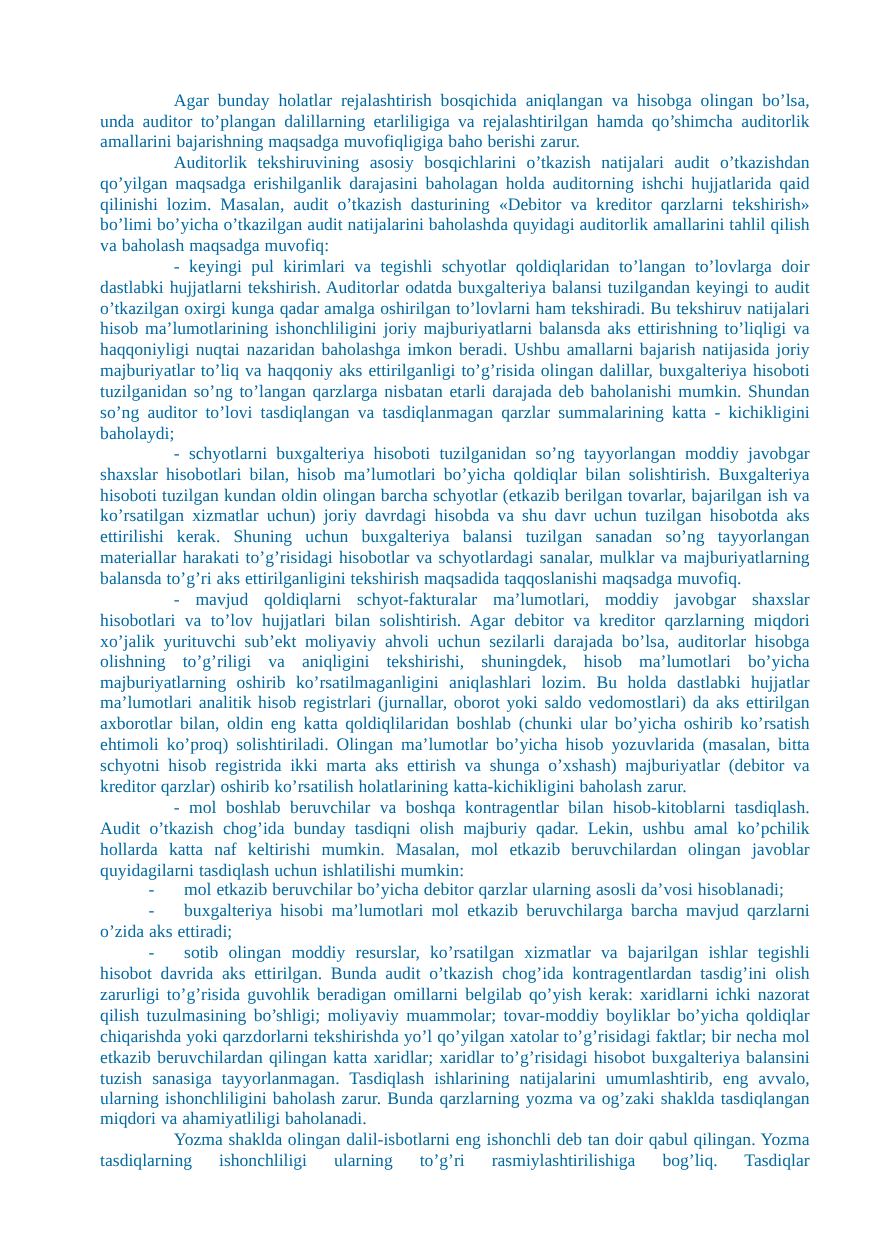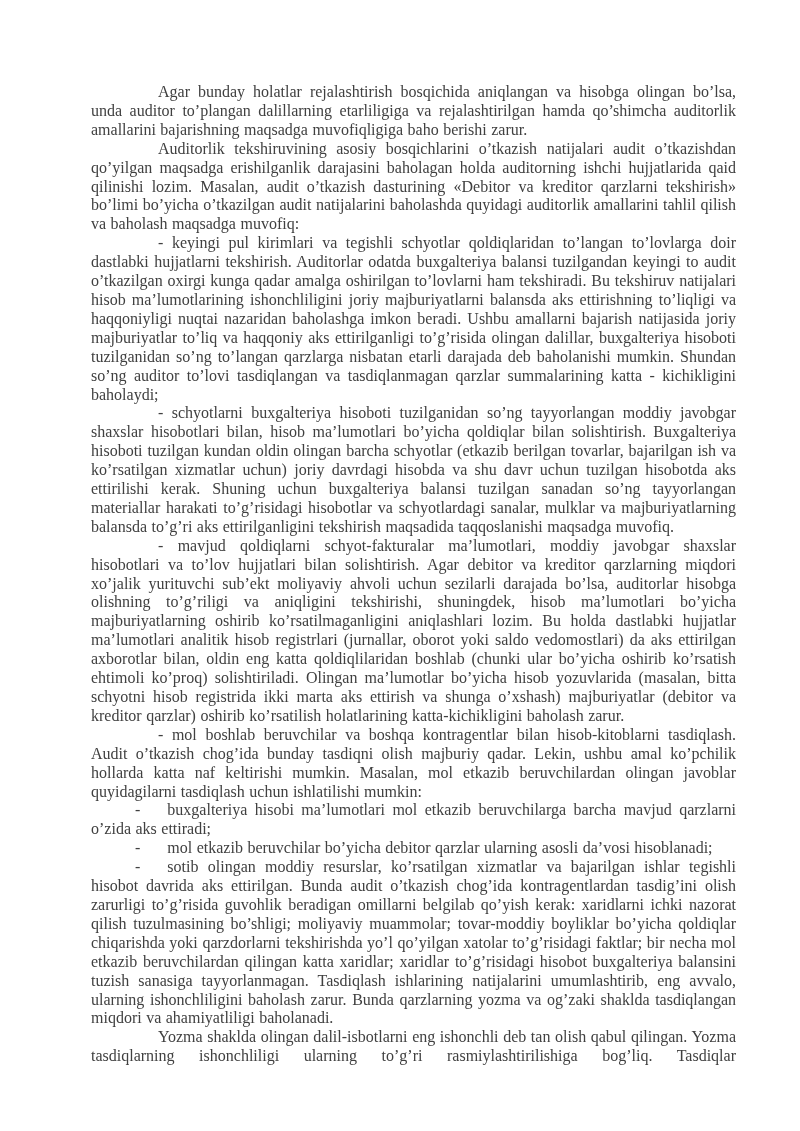--- a/index.html
+++ b/index.html
@@ -7,21 +7,21 @@
     padding: 0;
     background: #ffffff;
   }
   .page {
     position: relative;
     width: 800px;
     height: 1131px;
     background: #ffffff;
     overflow: hidden;
     font-family: "Liberation Serif", "DejaVu Serif", serif;
-    color: #404040;
+    color: #0369a1;
   }
   .textblock {
     position: absolute;
     left: 91px;
     top: 83px;
     width: 645px;
   }
   .textblock p {
     margin: 0;
     padding: 0;
@@ -40,18 +40,18 @@
 <body>
 
 <div class="page">
   <div class="textblock" id="doc-body">
       <p class="indent"><span>Agar bunday holatlar rejalashtirish bosqichida aniqlangan va hisobga olingan bo’lsa, unda auditor to’plangan dalillarning etarliligiga va rejalashtirilgan hamda qo’shimcha auditorlik amallarini bajarishning maqsadga muvofiqligiga baho berishi zarur.</span></p>
       <p class="indent"><span>Auditorlik tekshiruvining asosiy bosqichlarini o’tkazish natijalari audit o’tkazishdan qo’yilgan maqsadga erishilganlik darajasini baholagan holda auditorning ishchi hujjatlarida qaid qilinishi lozim. Masalan, audit o’tkazish dasturining «Debitor va kreditor qarzlarni tekshirish» bo’limi bo’yicha o’tkazilgan audit natijalarini baholashda quyidagi auditorlik amallarini tahlil qilish va baholash maqsadga muvofiq:</span></p>
       <p class="indent"><span class="it">- keyingi pul kirimlari va tegishli schyotlar qoldiqlaridan to’langan to’lovlarga doir dastlabki hujjatlarni tekshirish.</span><span> Auditorlar odatda buxgalteriya balansi tuzilgandan keyingi to audit o’tkazilgan oxirgi kunga qadar amalga oshirilgan to’lovlarni ham tekshiradi. Bu tekshiruv natijalari hisob ma’lumotlarining ishonchliligini joriy majburiyatlarni balansda aks ettirishning to’liqligi va haqqoniyligi nuqtai nazaridan baholashga imkon beradi. Ushbu amallarni bajarish natijasida joriy majburiyatlar to’liq va haqqoniy aks ettirilganligi to’g’risida olingan dalillar, buxgalteriya hisoboti tuzilganidan so’ng to’langan qarzlarga nisbatan etarli darajada deb baholanishi mumkin. Shundan so’ng auditor to’lovi tasdiqlangan va tasdiqlanmagan qarzlar summalarining katta - kichikligini baholaydi;</span></p>
       <p class="indent"><span class="it">- schyotlarni buxgalteriya hisoboti tuzilganidan so’ng tayyorlangan moddiy javobgar shaxslar hisobotlari bilan, hisob ma’lumotlari bo’yicha qoldiqlar bilan solishtirish.</span><span> Buxgalteriya hisoboti tuzilgan kundan oldin olingan barcha schyotlar (etkazib berilgan tovarlar, bajarilgan ish va ko’rsatilgan xizmatlar uchun) joriy davrdagi hisobda va shu davr uchun tuzilgan hisobotda aks ettirilishi kerak. Shuning uchun buxgalteriya balansi tuzilgan sanadan so’ng tayyorlangan materiallar harakati to’g’risidagi hisobotlar va schyotlardagi sanalar, mulklar va majburiyatlarning balansda to’g’ri aks ettirilganligini tekshirish maqsadida taqqoslanishi maqsadga muvofiq.</span></p>
       <p class="indent"><span class="it">- mavjud qoldiqlarni schyot-fakturalar ma’lumotlari, moddiy javobgar shaxslar hisobotlari va to’lov hujjatlari bilan solishtirish.</span><span> Agar debitor va kreditor qarzlarning miqdori xo’jalik yurituvchi sub’ekt moliyaviy ahvoli uchun sezilarli darajada bo’lsa, auditorlar hisobga olishning to’g’riligi va aniqligini tekshirishi, shuningdek, hisob ma’lumotlari bo’yicha majburiyatlarning oshirib ko’rsatilmaganligini aniqlashlari lozim. Bu holda dastlabki hujjatlar ma’lumotlari analitik hisob registrlari (jurnallar, oborot yoki saldo vedomostlari) da aks ettirilgan axborotlar bilan, oldin eng katta qoldiqlilaridan boshlab (chunki ular bo’yicha oshirib ko’rsatish ehtimoli ko’proq) solishtiriladi. Olingan ma’lumotlar bo’yicha hisob yozuvlarida (masalan, bitta schyotni hisob registrida ikki marta aks ettirish va shunga o’xshash) majburiyatlar (debitor va kreditor qarzlar) oshirib ko’rsatilish holatlarining katta-kichikligini baholash zarur.</span></p>
       <p class="indent"><span class="it">- mol boshlab beruvchilar va boshqa kontragentlar bilan hisob-kitoblarni tasdiqlash.</span><span> Audit o’tkazish chog’ida bunday tasdiqni olish majburiy qadar. Lekin, ushbu amal ko’pchilik hollarda katta naf keltirishi mumkin. Masalan, mol etkazib beruvchilardan olingan javoblar quyidagilarni tasdiqlash uchun ishlatilishi mumkin:</span></p>
+      <p class="dash-item"><span>-</span><span class="dash-gap"></span><span>mol etkazib beruvchilar bo’yicha debitor qarzlar ularning asosli da’vosi hisoblanadi;</span></p>
       <p class="dash-item"><span>-</span><span class="dash-gap"></span><span>buxgalteriya hisobi ma’lumotlari mol etkazib beruvchilarga barcha mavjud qarzlarni o’zida aks ettiradi;</span></p>
-      <p class="dash-item"><span>-</span><span class="dash-gap"></span><span>mol etkazib beruvchilar bo’yicha debitor qarzlar ularning asosli da’vosi hisoblanadi;</span></p>
       <p class="dash-item"><span>-</span><span class="dash-gap"></span><span>sotib olingan moddiy resurslar, ko’rsatilgan xizmatlar va bajarilgan ishlar tegishli hisobot davrida aks ettirilgan. Bunda audit o’tkazish chog’ida kontragentlardan tasdig’ini olish zarurligi to’g’risida guvohlik beradigan omillarni belgilab qo’yish kerak: xaridlarni ichki nazorat qilish tuzulmasining bo’shligi; moliyaviy muammolar; tovar-moddiy boyliklar bo’yicha qoldiqlar chiqarishda yoki qarzdorlarni tekshirishda yo’l qo’yilgan xatolar to’g’risidagi faktlar; bir necha mol etkazib beruvchilardan qilingan katta xaridlar; xaridlar to’g’risidagi hisobot buxgalteriya balansini tuzish sanasiga tayyorlanmagan. Tasdiqlash ishlarining natijalarini umumlashtirib, eng avvalo, ularning ishonchliligini baholash zarur. Bunda qarzlarning yozma va og’zaki shaklda tasdiqlangan miqdori va ahamiyatliligi baholanadi.</span></p>
-      <p class="indent justify-last"><span>Yozma shaklda olingan dalil-isbotlarni eng ishonchli deb tan olish qabul qilingan. Yozma tasdiqlarning ishonchliligi ularning to’g’ri rasmiylashtirilishiga bog’liq. Tasdiqlar</span></p>
+      <p class="indent justify-last"><span>Yozma shaklda olingan dalil-isbotlarni eng ishonchli deb tan doir qabul qilingan. Yozma tasdiqlarning ishonchliligi ularning to’g’ri rasmiylashtirilishiga bog’liq. Tasdiqlar</span></p>
     </div>
 </div>
 
 </body></html>

